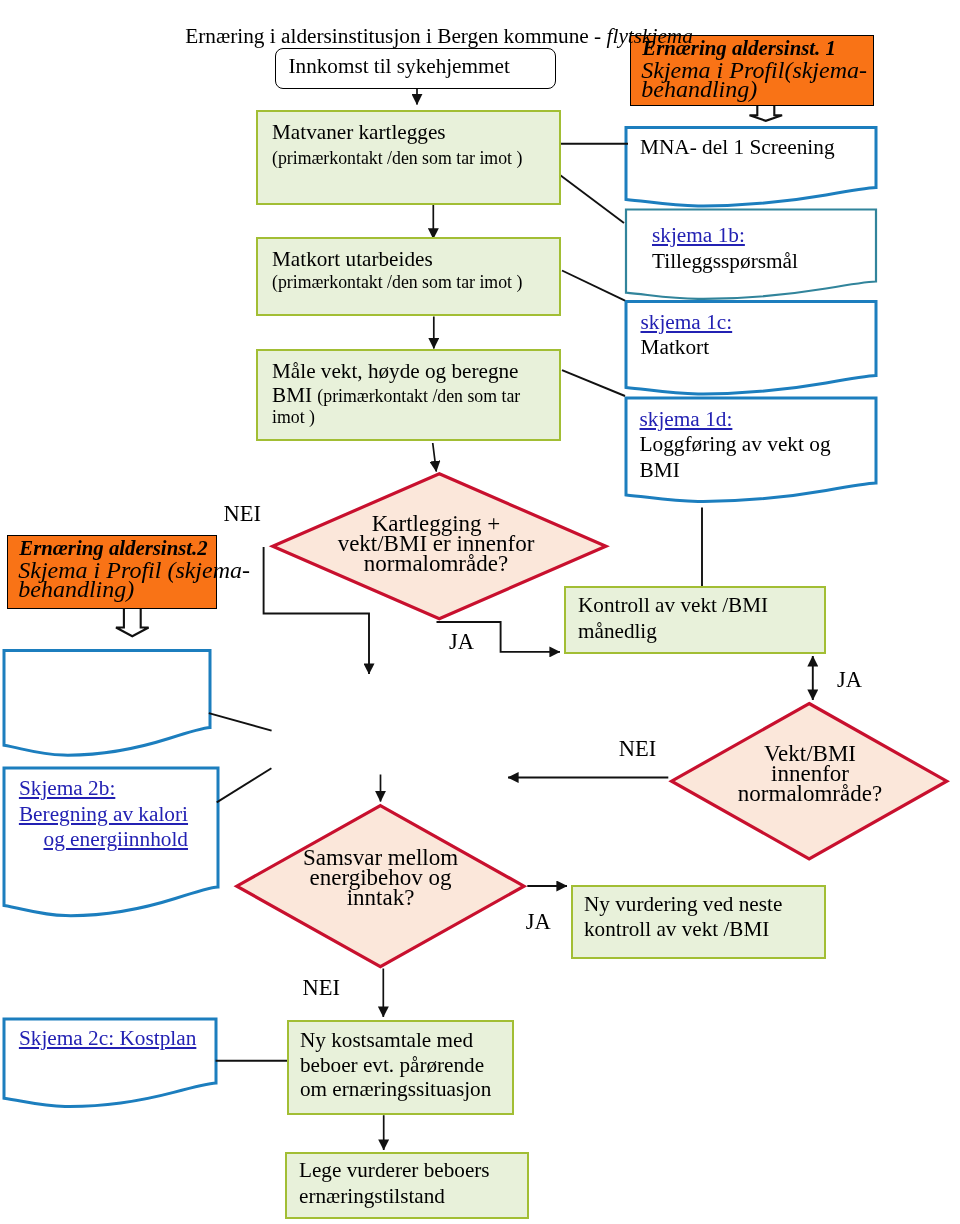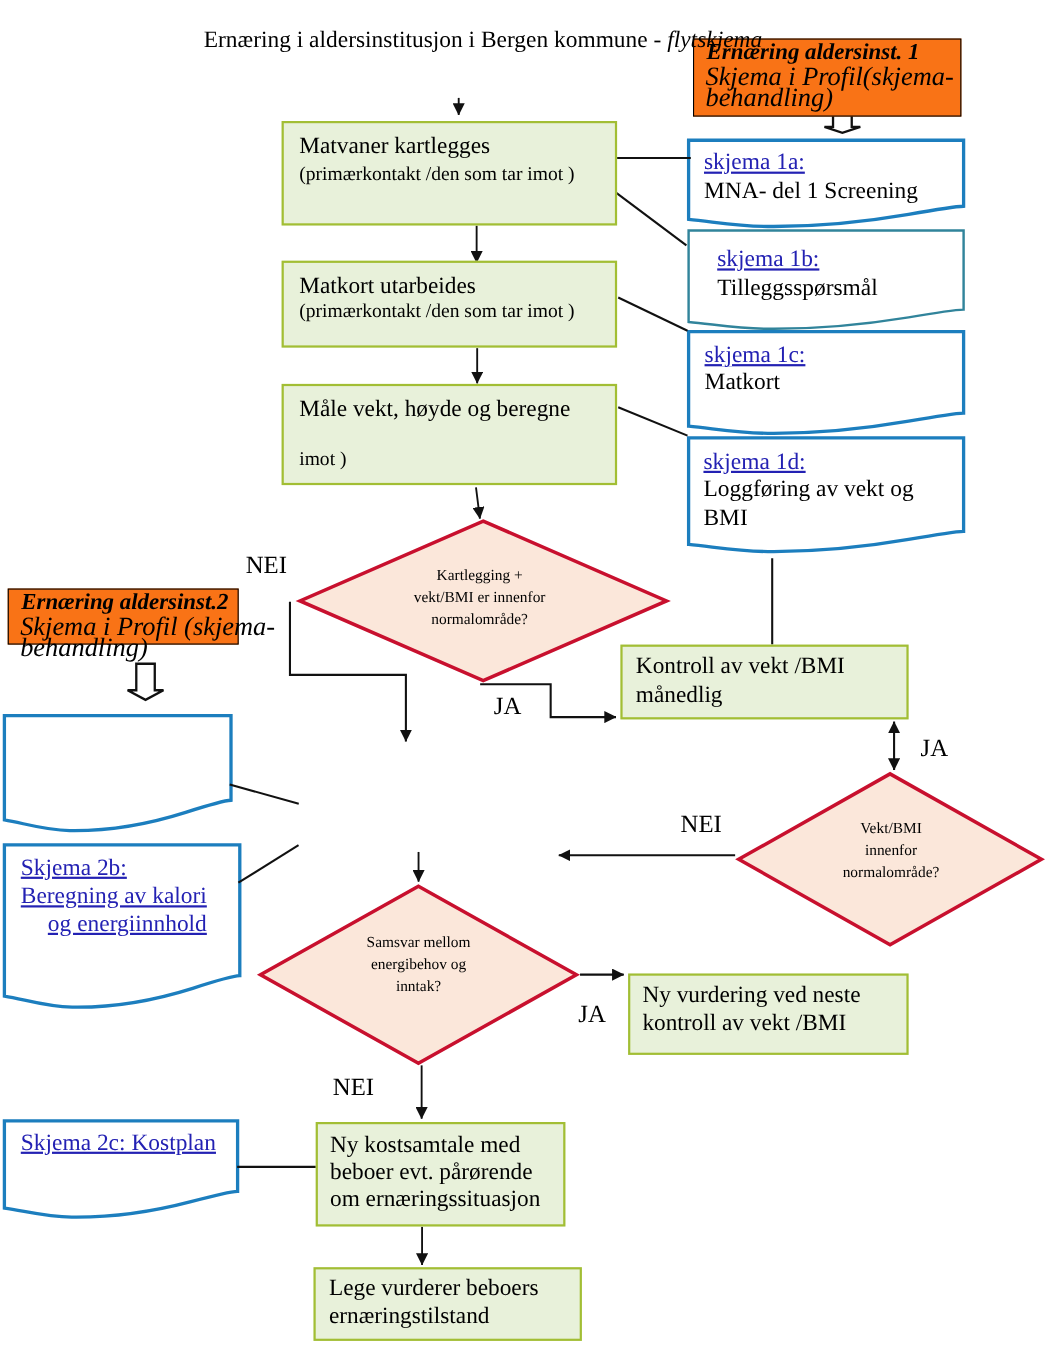--- a/index.html
+++ b/index.html
@@ -16,21 +16,21 @@
   .txt{position:absolute;white-space:nowrap;}
   .lg{font-size:21.2px;line-height:26px;}
   .sm{font-size:17.8px;line-height:23px;}
   .legend{border:1.2px solid #000;background:#f97316;}
   .ti{font-weight:bold;font-style:italic;font-size:20.8px;line-height:22px;}
   .sub{font-style:italic;font-size:24px;line-height:22px;}
   .lnk{color:#2321B3;text-decoration:underline;}
   .docw{position:absolute;}
   .doctxt{font-size:21.3px;line-height:25.6px;white-space:nowrap;}
   .edgelbl{position:absolute;font-size:22.5px;line-height:22px;white-space:nowrap;}
-  .dtxt{position:absolute;text-align:center;font-size:14px;line-height:20px;}
+  .dtxt{position:absolute;text-align:center;font-size:23px;line-height:20px;}
 </style>
 </head>
 <body>
 
 <div id="stage">
 <svg id="wires" width="960" height="1224" viewBox="0 0 960 1224">
 <defs>
 <marker id="ah" markerWidth="11" markerHeight="11" refX="10.6" refY="5.5" orient="auto" markerUnits="userSpaceOnUse">
           <path d="M0,0 L11,5.5 L0,11 z" fill="#111"></path>
         </marker>
@@ -70,30 +70,34 @@
 <path d="M 527.3,886 L 567,886" fill="none" stroke="#111" stroke-width="1.9" marker-end="url(#ah)"></path>
 <path d="M 383.3,968.5 L 383.3,1017" fill="none" stroke="#111" stroke-width="1.7" marker-end="url(#ah)"></path>
 <path d="M 383.7,1115.2 L 383.7,1150" fill="none" stroke="#111" stroke-width="1.7" marker-end="url(#ah)"></path>
 <path d="M 208.8,713.2 L 271.6,730.6" fill="none" stroke="#111" stroke-width="1.9"></path>
 <path d="M 216.7,802.4 L 271.4,768.3" fill="none" stroke="#111" stroke-width="1.9"></path>
 <path d="M 215.6,1060.8 L 287.5,1060.8" fill="none" stroke="#111" stroke-width="1.9"></path>
 </g>
 <path d="M 757.3,101.0 L 774.3,101.0 L 774.3,115.3 L 782.0999999999999,115.3 L 765.8,120.8 L 749.5,115.3 L 757.3,115.3 Z" fill="#ffffff" stroke="#111" stroke-width="2.1" stroke-linejoin="miter"></path>
 <path d="M 123.9,603.4 L 140.70000000000002,603.4 L 140.70000000000002,627.5 L 148.60000000000002,627.5 L 132.3,636.2 L 116.00000000000001,627.5 L 123.9,627.5 Z" fill="#ffffff" stroke="#111" stroke-width="2.1" stroke-linejoin="miter"></path>
 </svg>
+<div class="node startbox" style="left:274.5px;top:47.5px;width:281px;height:41.5px;">
+      <div class="txt lg" style="left:13px;top:4.5px;">Innkomst til sykehjemmet</div>
+    </div>
 <div class="node proc" style="left:256px;top:110px;width:305px;height:95px;">
       <div class="txt lg" style="left:14px;top:6.5px;">Matvaner kartlegges</div>
       <div class="txt sm" style="left:14px;top:34.5px;">(primærkontakt /den som tar imot )</div>
     </div>
 <div class="node proc" style="left:256px;top:237px;width:305px;height:79px;">
       <div class="txt lg" style="left:14px;top:6.5px;">Matkort utarbeides</div>
       <div class="txt sm" style="left:14px;top:31.5px;">(primærkontakt /den som tar imot )</div>
     </div>
 <div class="node proc" style="left:256px;top:348.5px;width:305px;height:92px;">
       <div class="txt lg" style="left:14px;top:7.5px;">Måle vekt, høyde og beregne</div>
+      <div class="txt lg" style="left:14px;top:31.5px;"><span>BMI </span><span class="sm">(primærkontakt /den som tar</span></div>
       <div class="txt sm" style="left:14px;top:55px;">imot )</div>
     </div>
 <div class="node proc" style="left:564px;top:586px;width:262px;height:68px;">
       <div class="txt lg" style="left:12px;top:3.5px;">Kontroll av vekt /BMI</div>
       <div class="txt lg" style="left:12px;top:29.5px;">månedlig</div>
     </div>
 <div class="node proc" style="left:570.5px;top:884.5px;width:255px;height:74px;">
       <div class="txt lg" style="left:11.5px;top:4px;">Ny vurdering ved neste</div>
       <div class="txt lg" style="left:11.5px;top:29.5px;">kontroll av vekt /BMI</div>
     </div>
@@ -104,27 +108,26 @@
     </div>
 <div class="node proc" style="left:285px;top:1151.5px;width:244px;height:67px;">
       <div class="txt lg" style="left:12px;top:3px;">Lege vurderer beboers</div>
       <div class="txt lg" style="left:12px;top:29.5px;">ernæringstilstand</div>
     </div>
 <div class="node legend" style="left:630.3px;top:35.3px;width:244.1px;height:70.4px;">
       <div class="txt ti" style="left:11px;top:1px;">Ernæring aldersinst. 1</div>
       <div class="txt sub" style="left:10px;top:23px;">Skjema i Profil(skjema-</div>
       <div class="txt sub" style="left:10px;top:42px;">behandling)</div>
     </div>
-<div class="node legend" style="left:7.3px;top:534.6px;width:209.9px;height:51px;">
+<div class="node legend" style="left:7.3px;top:534.6px;width:209.9px;height:74px;">
       <div class="txt ti" style="left:11px;top:1px;">Ernæring aldersinst.2</div>
       <div class="txt sub" style="left:10px;top:23px;">Skjema i Profil (skjema-</div>
       <div class="txt sub" style="left:10px;top:42px;">behandling)</div>
     </div>
 <div class="docw" style="left:640px;top:135px;">
-      <div class="doctxt lnk" style="position:static;">skjema 1a:</div>
       <div class="doctxt " style="position:static;">MNA- del 1 Screening</div>
     </div>
 <div class="docw" style="left:652px;top:223px;">
       <div class="doctxt lnk" style="position:static;">skjema 1b:</div>
       <div class="doctxt " style="position:static;">Tilleggsspørsmål</div>
     </div>
 <div class="docw" style="left:640.5px;top:309.5px;">
       <div class="doctxt lnk" style="position:static;">skjema 1c:</div>
       <div class="doctxt " style="position:static;">Matkort</div>
     </div>

